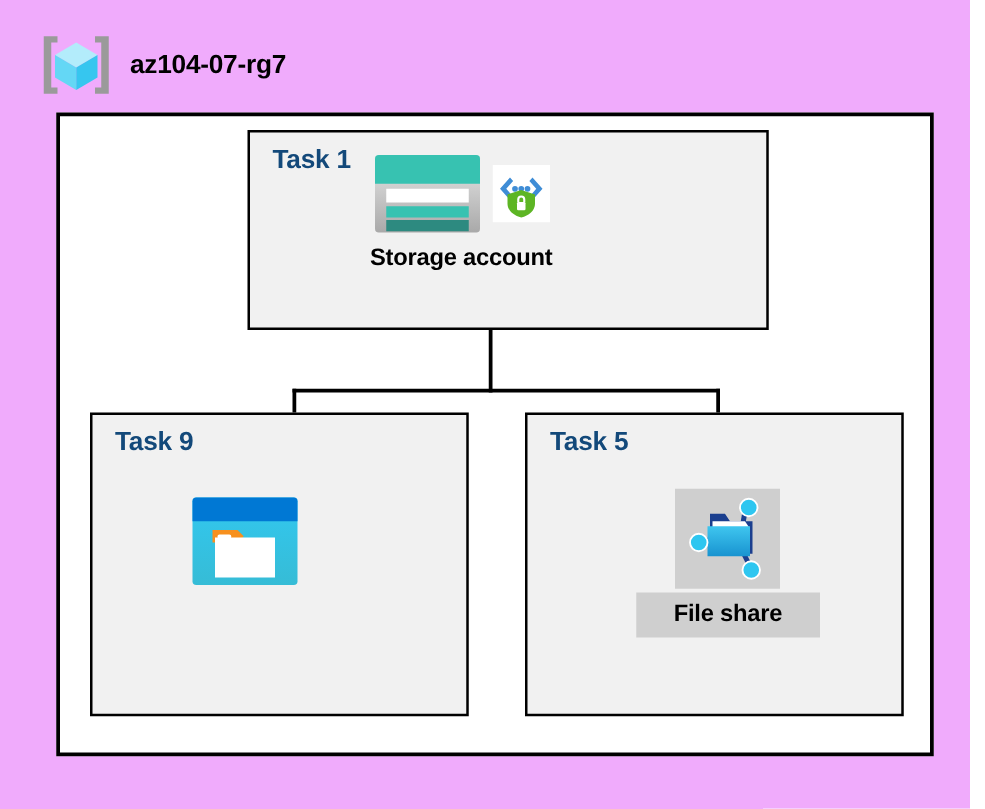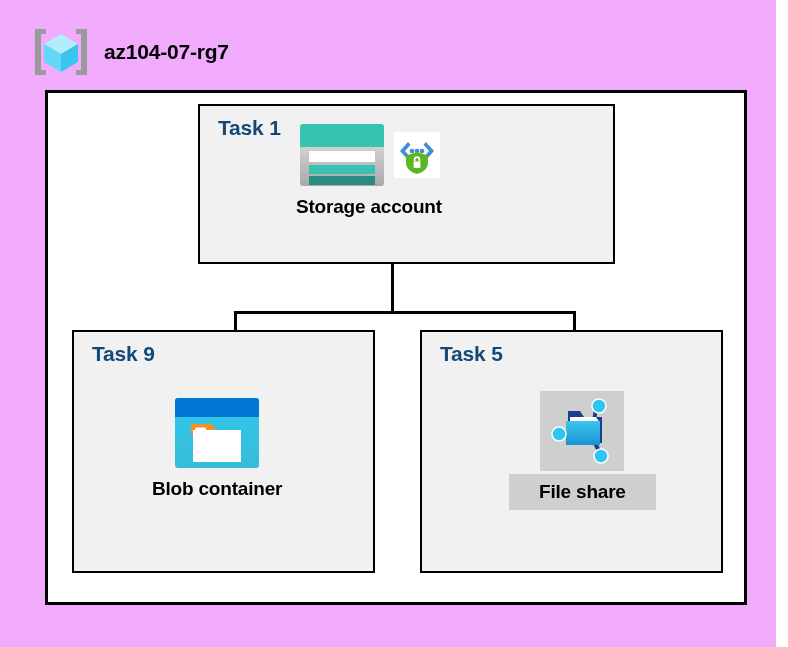--- a/index.html
+++ b/index.html
@@ -219,21 +219,20 @@
           <rect x="2" y="2" width="84" height="70" rx="3" fill="url(#blobBody)"></rect>
           <path d="M2 5 A3 3 0 0 1 5 2 L83 2 A3 3 0 0 1 86 5 L86 21 L2 21 Z" fill="#0078d4"></path>
 
           <path d="M18 28 L38 28 L43 33 L38 38 L18 38 Z" fill="#f7901e"></path>
           <rect x="22" y="31.5" width="11" height="3.5" rx="1.5" fill="#ffffff"></rect>
 
           <rect x="20" y="34" width="48" height="32" fill="#ffffff"></rect>
         </svg>
       </span>
     </div>
-    <span class="node-caption">Blob container</span>
   </div>
 
   <div class="task-box t3">
     <span class="task-label">Task 5</span>
   </div>
 
   <div class="node fileshare highlight">
     <div class="node-icon-wrap icon-hl">
       <span>
         <svg class="svg-icon" width="64" height="68" viewBox="0 0 64 68" xmlns="http://www.w3.org/2000/svg">

